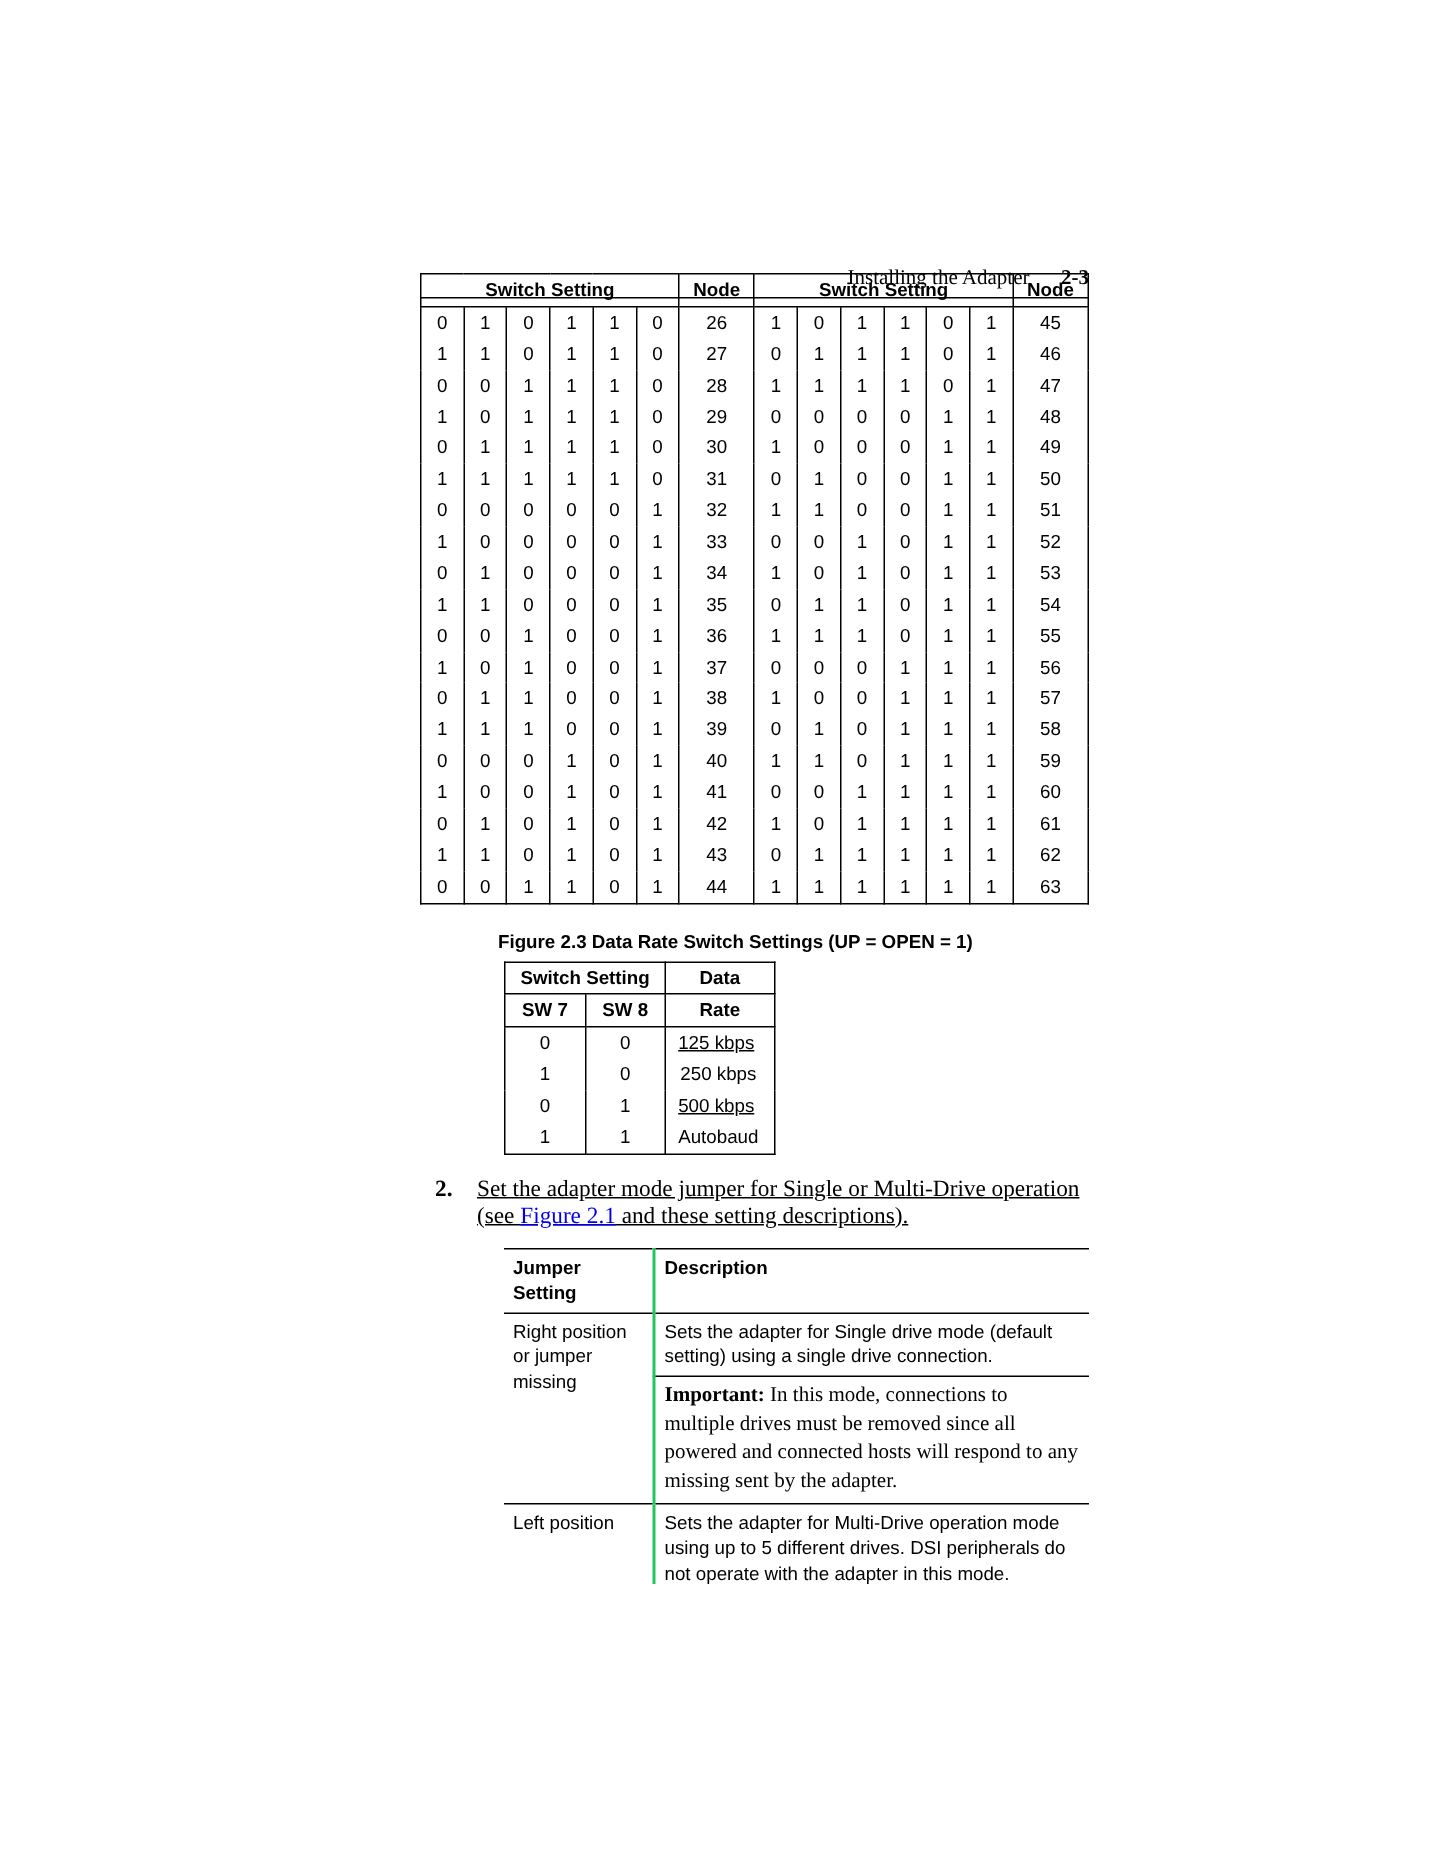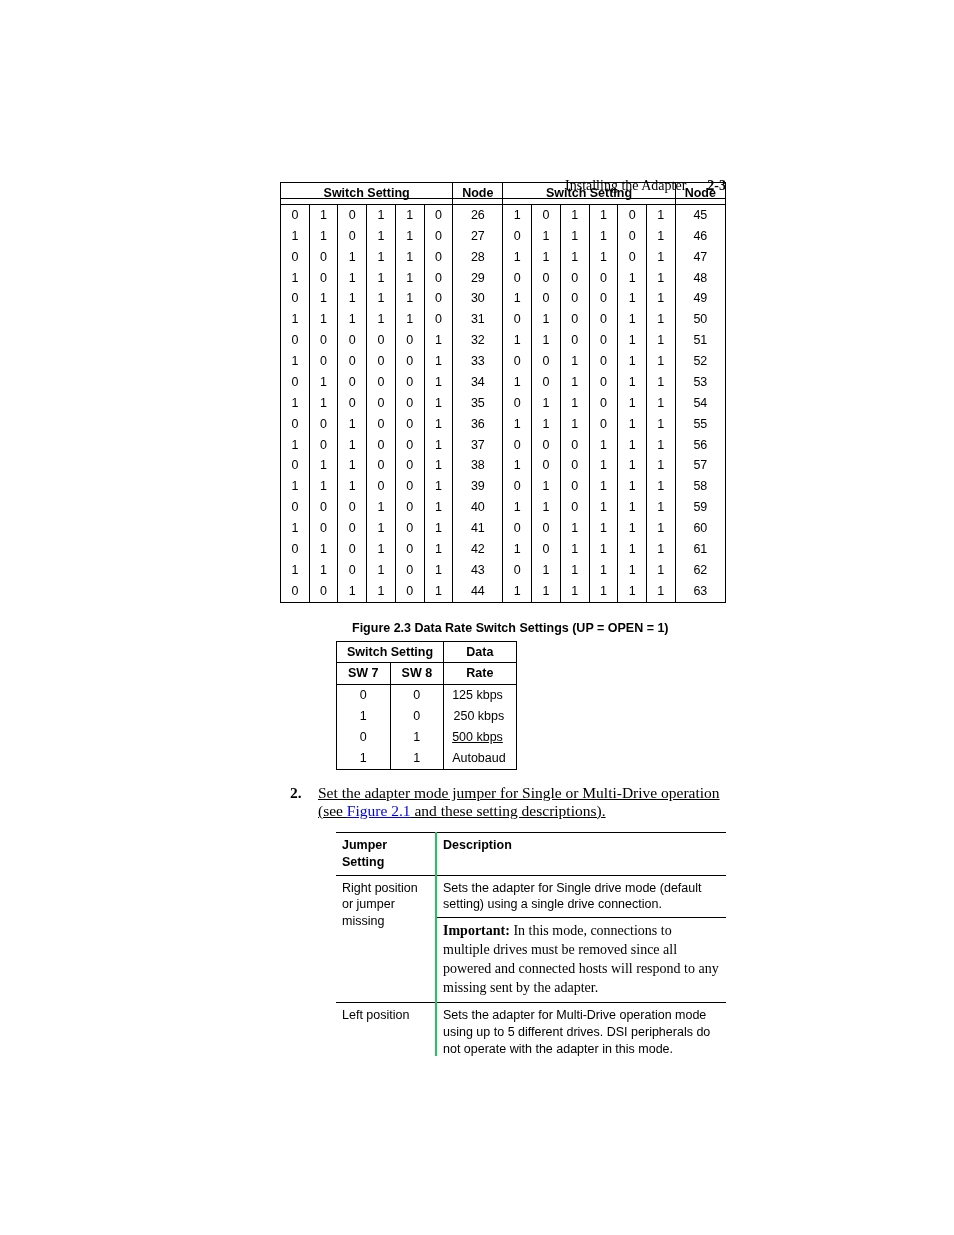--- a/index.html
+++ b/index.html
@@ -440,39 +440,39 @@
           <td>1</td>
           <td>1</td>
           <td>1</td>
           <td>1</td>
           <td>1</td>
           <td>63</td>
         </tr>
       </tbody>
   </table>
 
-  <div class="fig-cap small-gap" style="margin-left:72px;">Figure 2.3   Data Rate Switch Settings (UP = OPEN = 1)</div>
+  <div class="fig-cap small-gap" style="margin-left:52px;">Figure 2.3   Data Rate Switch Settings (UP = OPEN = 1)</div>
 
   <table class="rate">
     <thead>
       <tr>
         <th colspan="2">Switch Setting</th>
         <th>Data</th>
       </tr>
       <tr class="h2">
         <th>SW 7</th>
         <th>SW 8</th>
         <th>Rate</th>
       </tr>
     </thead>
     <tbody id="rate-body">
         <tr>
           <td>0</td>
           <td>0</td>
-          <td style="text-align: left; padding-left: 8px;">125 kbps</td>
+          <td style="text-align: left; padding-left: 8px; text-decoration: underline;">125 kbps</td>
         </tr>
         <tr>
           <td>1</td>
           <td>0</td>
           <td style="text-align: center; padding-left: 8px;">250 kbps</td>
         </tr>
         <tr>
           <td>0</td>
           <td>1</td>
           <td style="text-align: left; padding-left: 8px; text-decoration: underline;">500 kbps</td>

